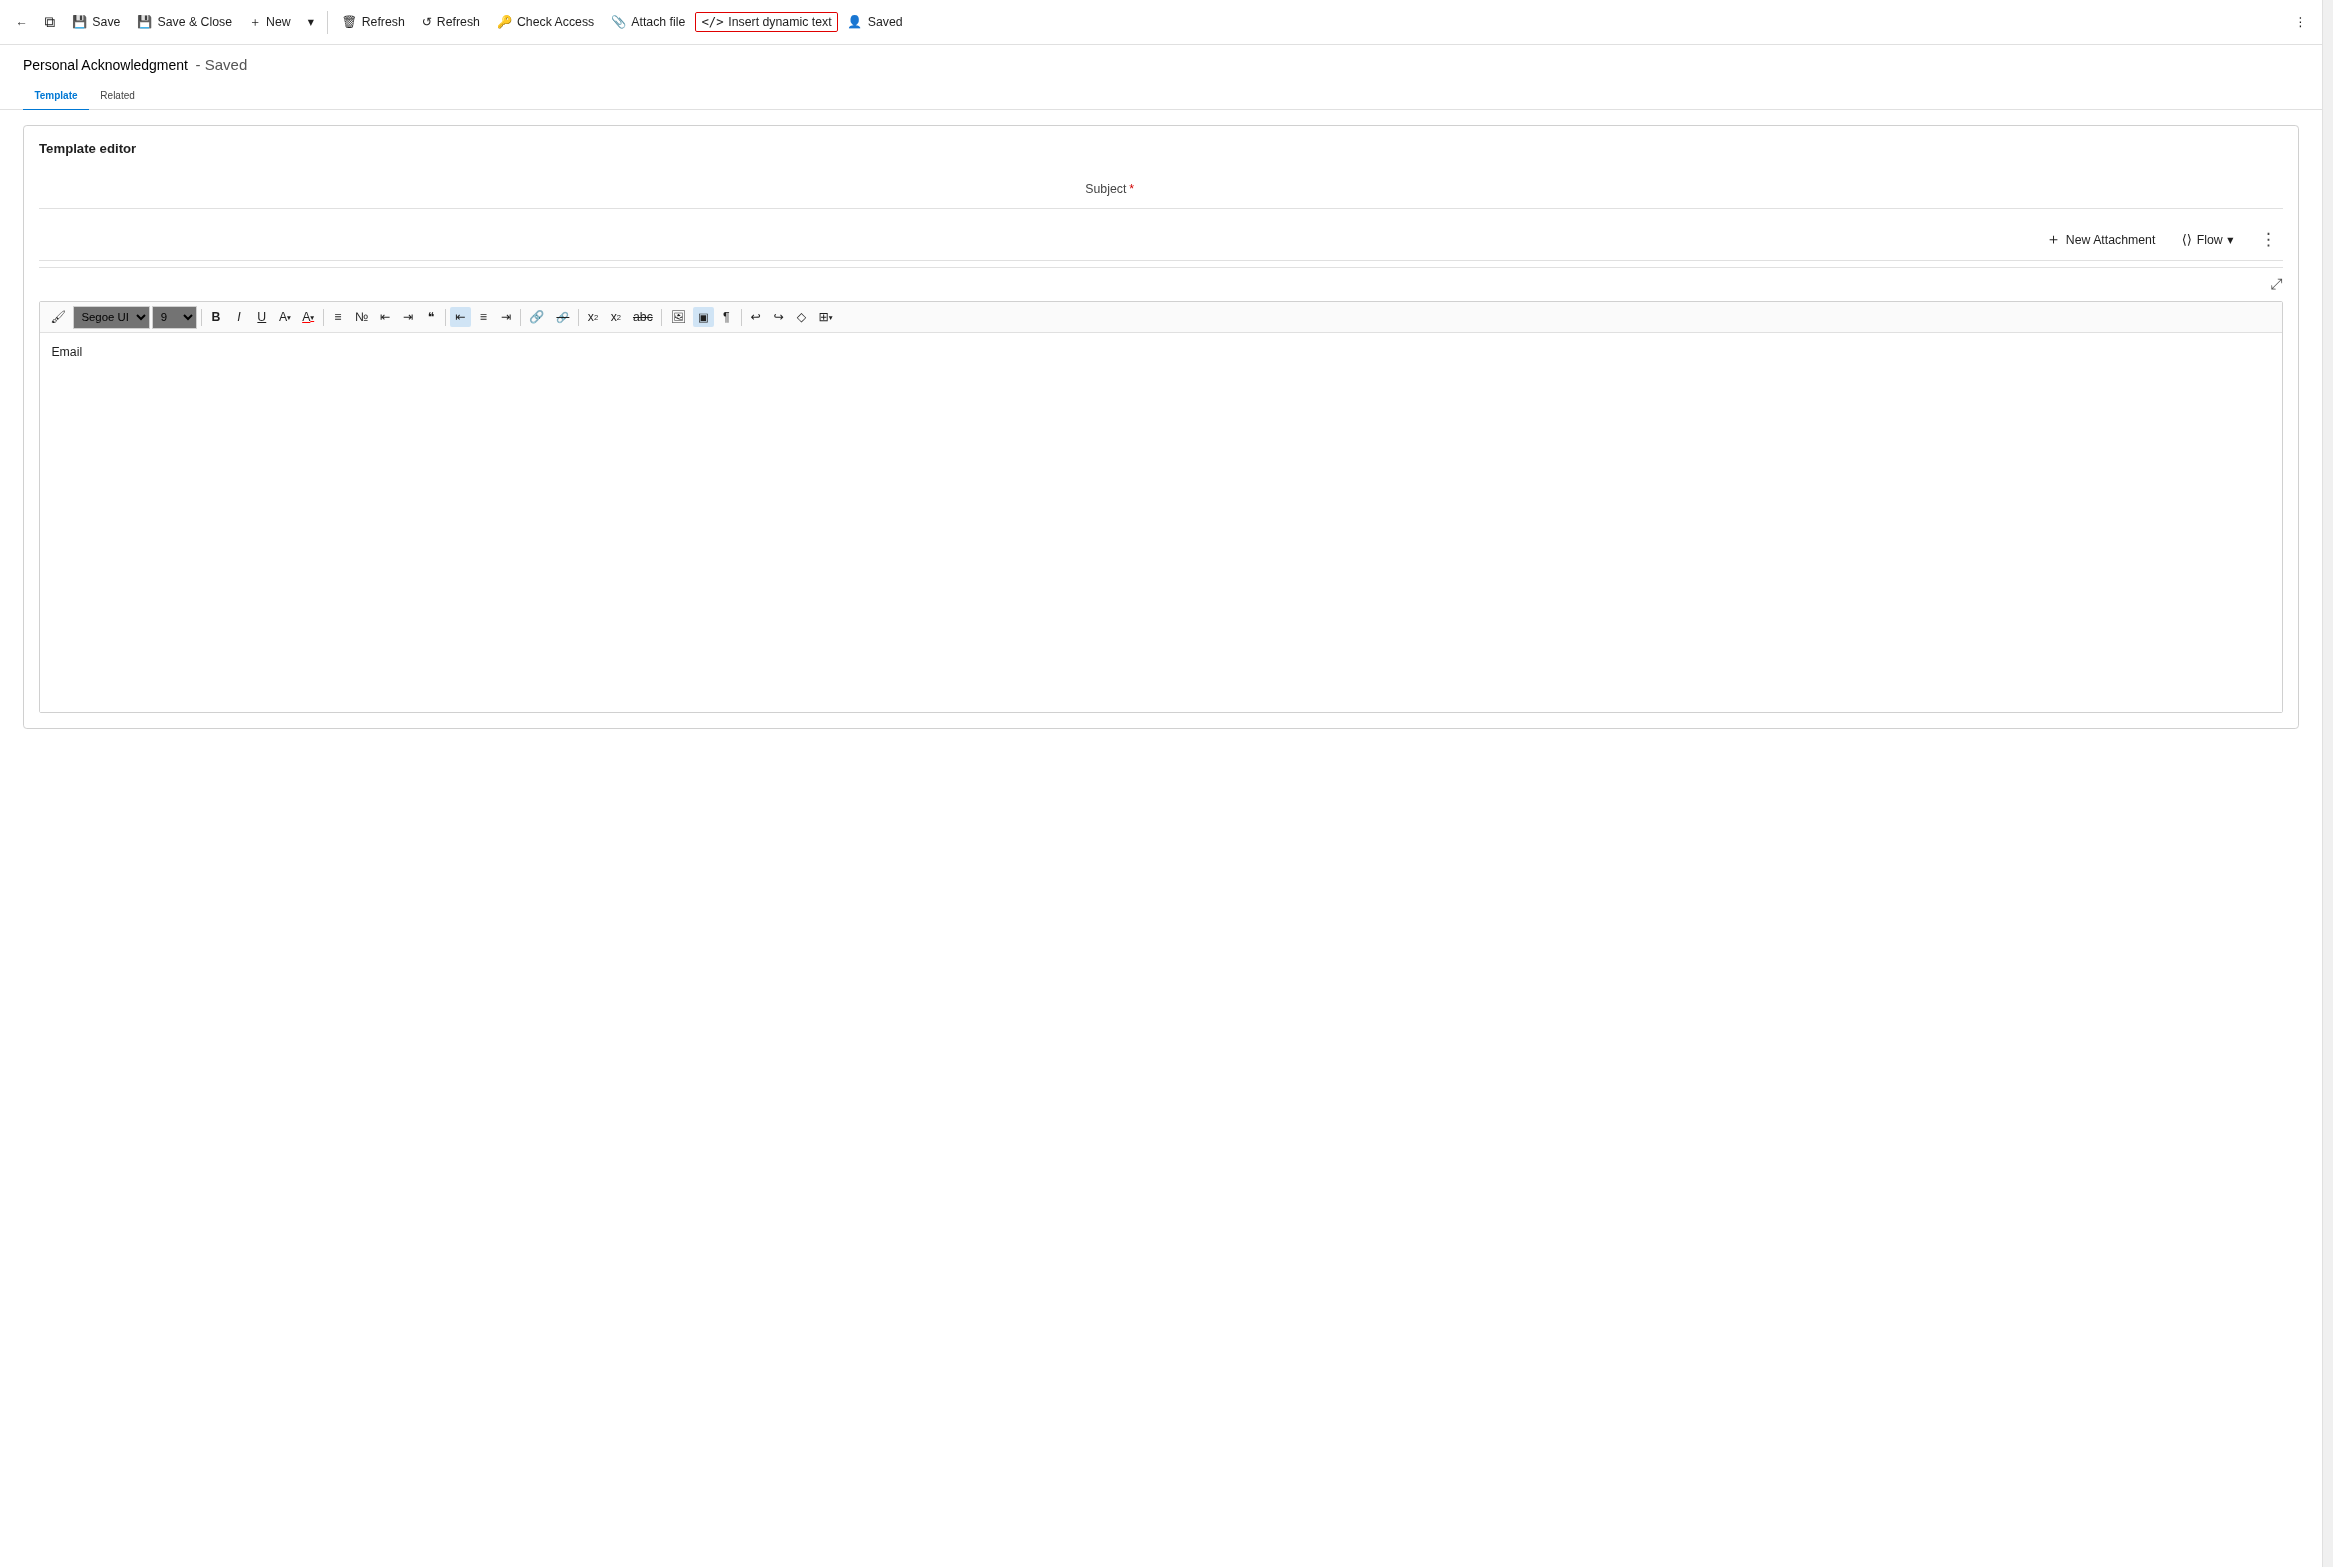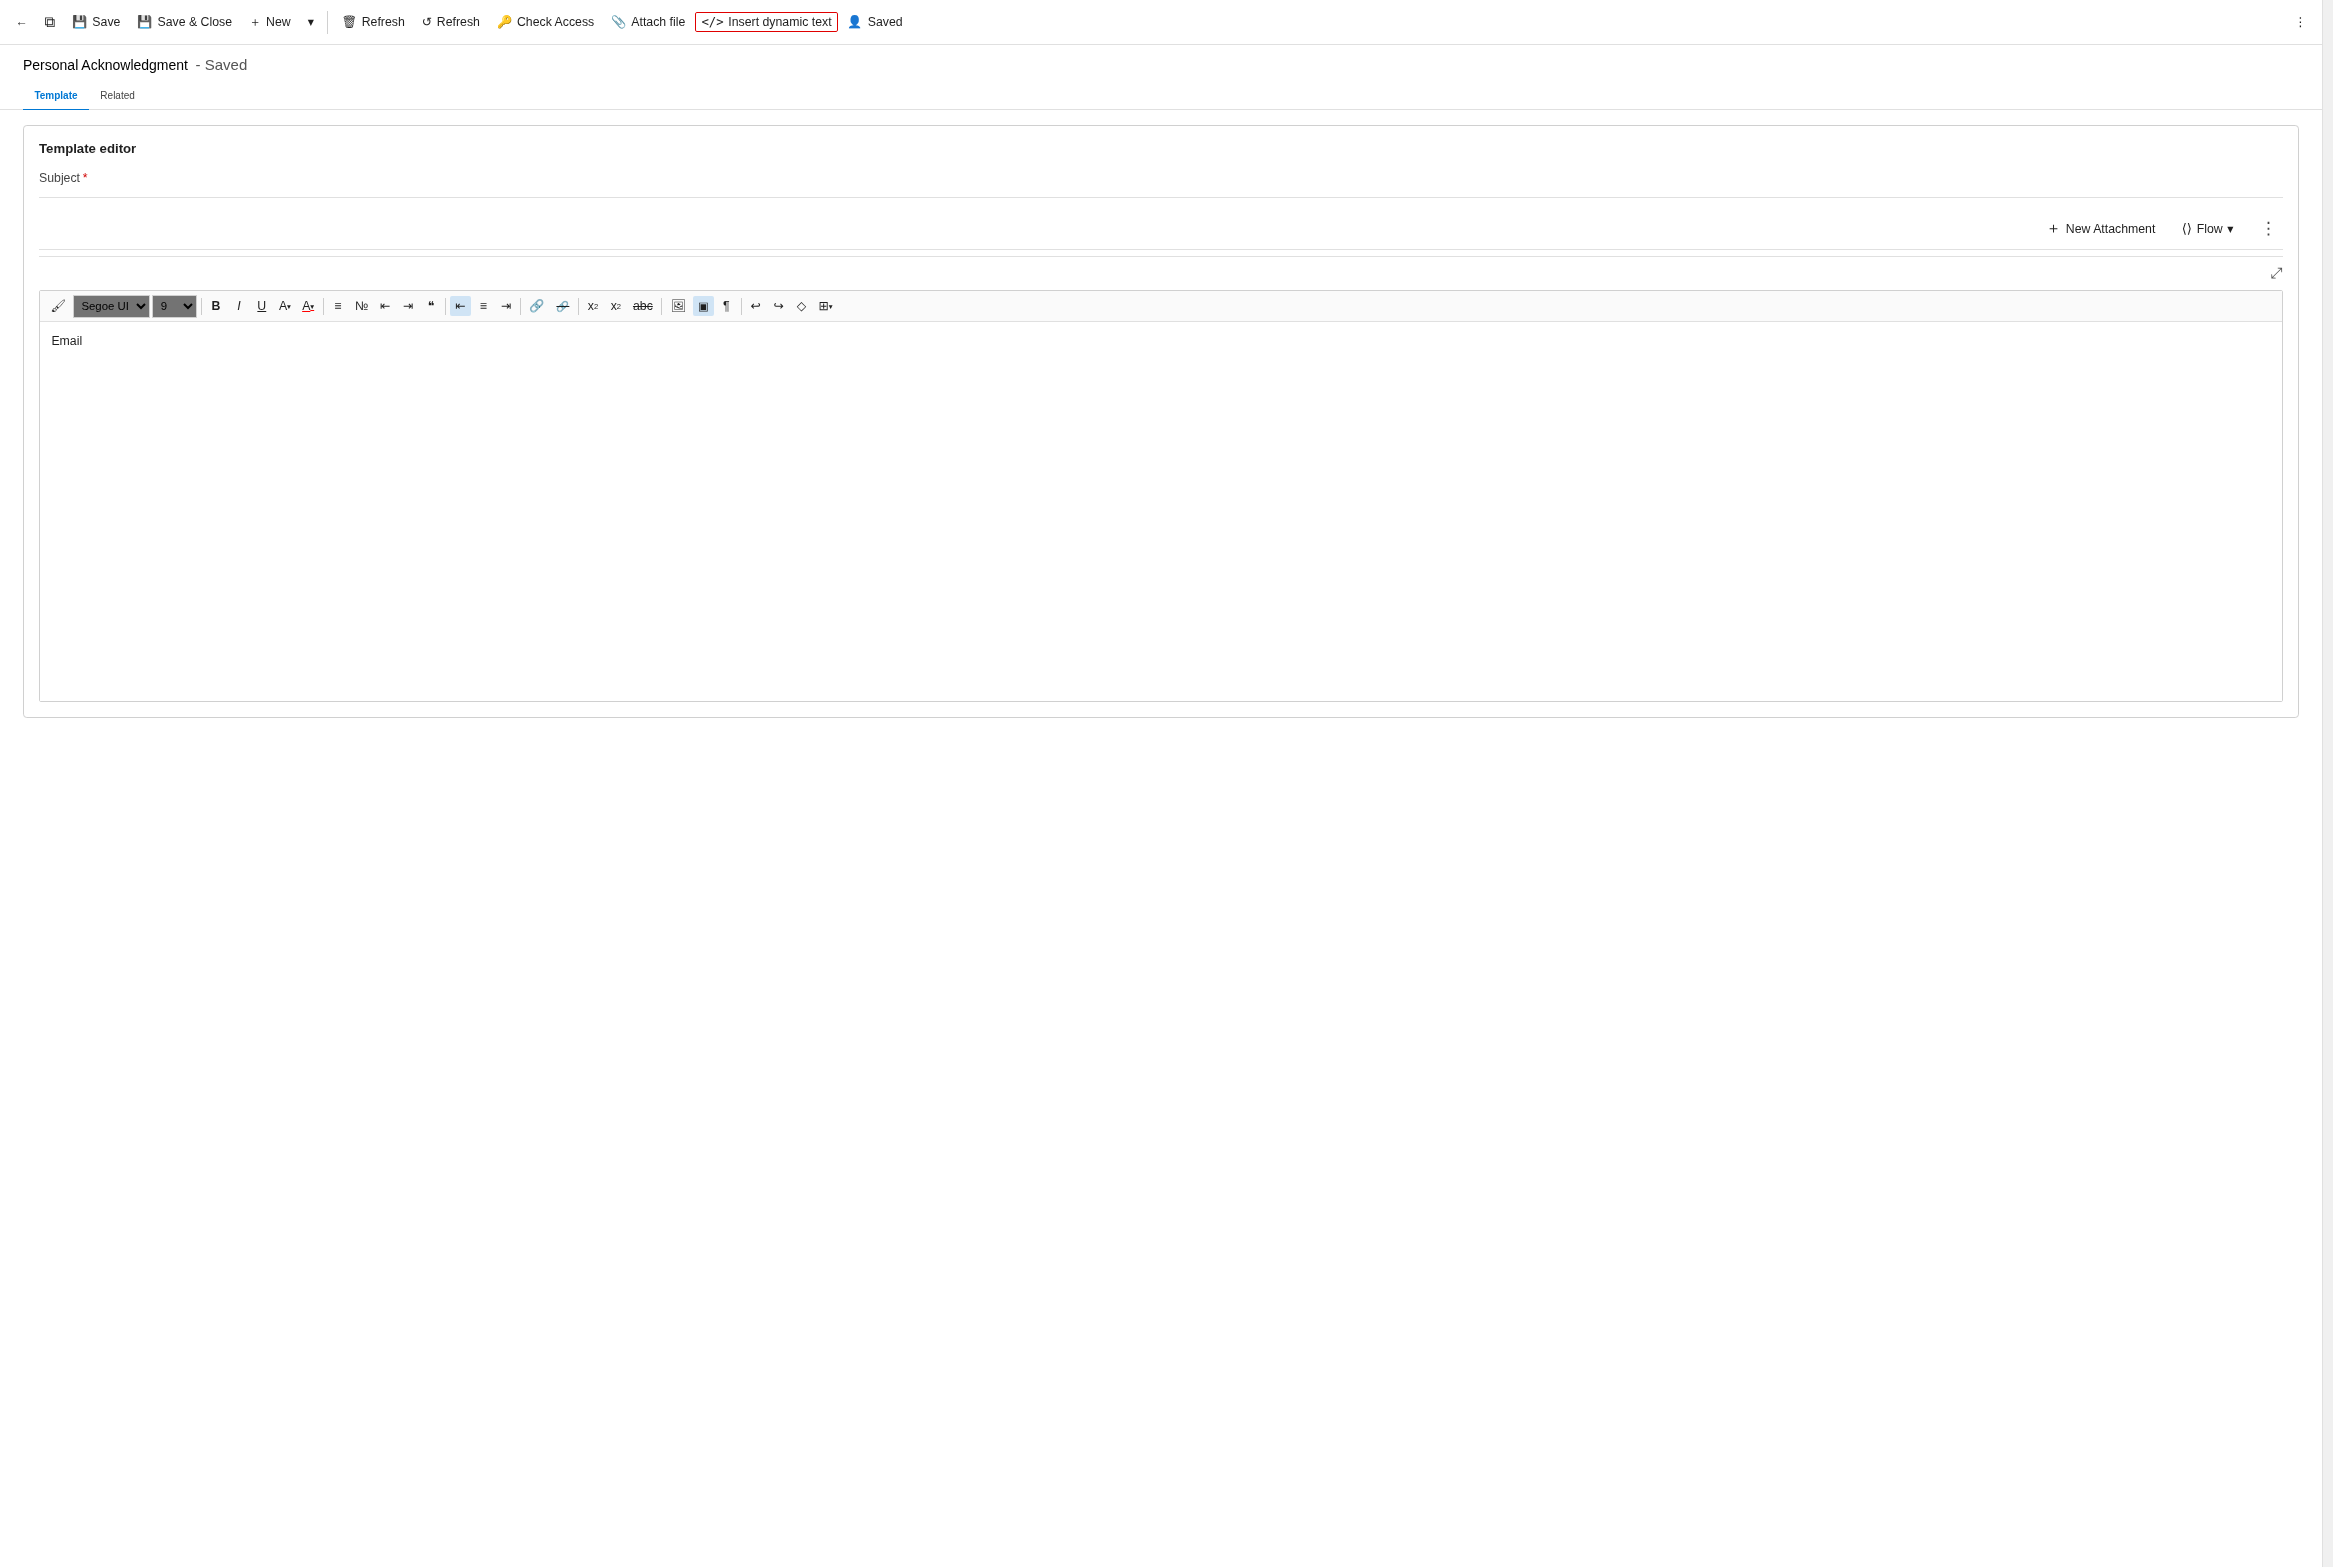--- a/index.html
+++ b/index.html
@@ -89,31 +89,32 @@
 
     
     .template-editor {
       border: 0.9px solid #d0d0d0;
       border-radius: 3.8px;
       padding: 15px;
     }
     .template-editor-title {
       font-size: 13.2px;
       font-weight: 600;
-      margin-bottom: 15px;
+      margin-bottom: 26px;
       color: #1f1f1f;
     }
 
     
     .subject-row {
       display: flex;
       align-items: center;
       margin-bottom: 11.4px;
       padding-bottom: 11.4px;
       border-bottom: 0.9px solid #e0e0e0;
+      flex-direction: column;
     }
     .subject-label {
       font-size: 12.3px;
       width: 151px;
       color: #444;
       display: flex;
       align-items: center;
       gap: 2.8px;
     }
     .required-star {

